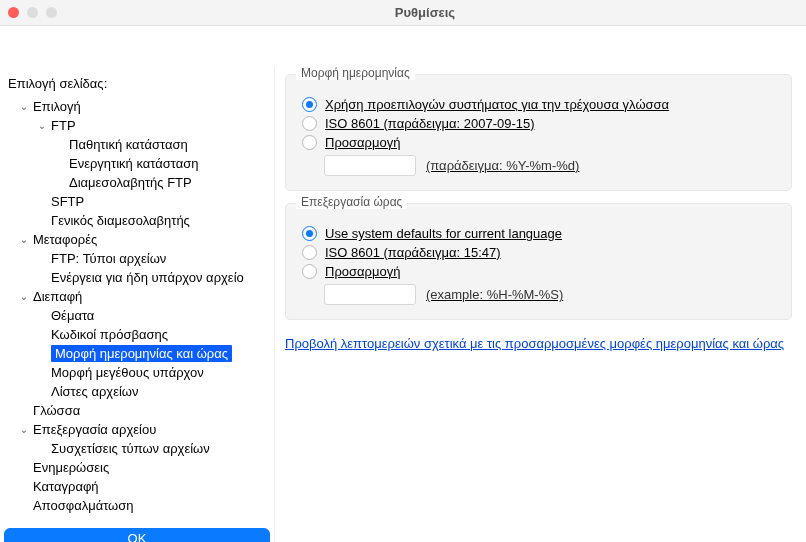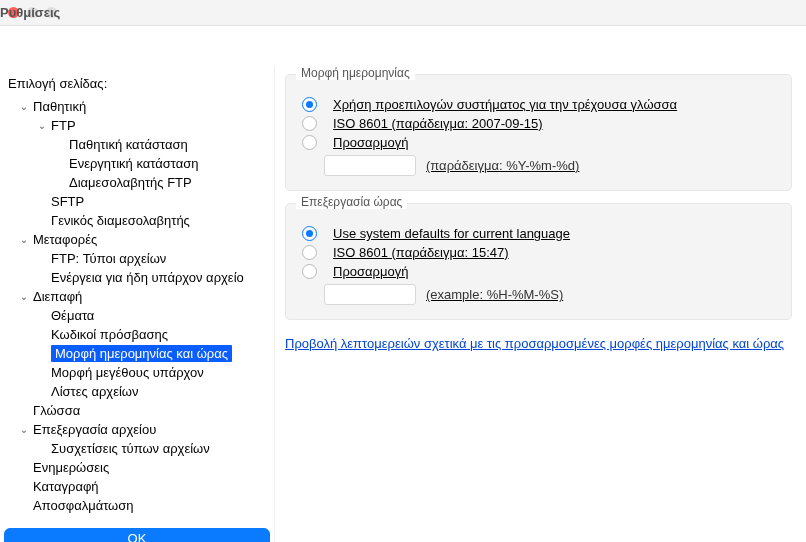--- a/index.html
+++ b/index.html
@@ -22,25 +22,26 @@
     position: relative;
     border-bottom: 1px solid #e2e2e2;
   }
   .traffic-lights { display: flex; gap: 8px; }
   .dot { width: 11px; height: 11px; border-radius: 50%; }
   .dot-close { background: #ff5f57; }
   .dot-min, .dot-max { background: #ddd; }
   .window-title {
     position: absolute;
     left: 0; right: 0;
-    text-align: left;
+    text-align: center;
     font-weight: 600;
     font-size: 13px;
     color: #555;
     pointer-events: none;
+    padding-left: 44px;
   }
   .content {
     display: flex;
     height: calc(100% - 26px);
     margin-top: 40px;
   }
   .sidebar {
     width: 275px;
     display: flex;
     flex-direction: column;
@@ -119,21 +120,20 @@
     left: 10px;
     background: #fff;
     padding: 0 5px;
     font-size: 12px;
     color: #555;
   }
   .radio-row {
     display: flex;
     align-items: center;
     margin: 4px 0;
-    gap: 8px;
   }
   .radio-row input[type="radio"] {
     appearance: none;
     width: 15px; height: 15px;
     border: 1px solid #b8b8b8;
     border-radius: 50%;
     margin: 0 8px 0 0;
     background: #fff;
     position: relative;
     cursor: pointer;
@@ -187,21 +187,21 @@
   <div class="window-title">Ρυθμίσεις</div>
 </div>
 
 <div class="content">
   <div class="sidebar">
     <div class="sidebar-header">Επιλογή σελίδας:</div>
     <div class="tree" id="tree">
         <div class="tree-row">
           <span class="indent" style="width: 12px;"></span>
           <span class="chev">⌄</span>
-          <span class="tree-label">Παθητική</span>
+          <span class="tree-label">Επιλογή</span>
         </div>
         <div class="tree-row">
           <span class="indent" style="width: 30px;"></span>
           <span class="chev">⌄</span>
           <span class="tree-label">FTP</span>
         </div>
         <div class="tree-row">
           <span class="indent" style="width: 48px;"></span>
           <span class="chev"></span>
           <span class="tree-label">Παθητική κατάσταση</span>

